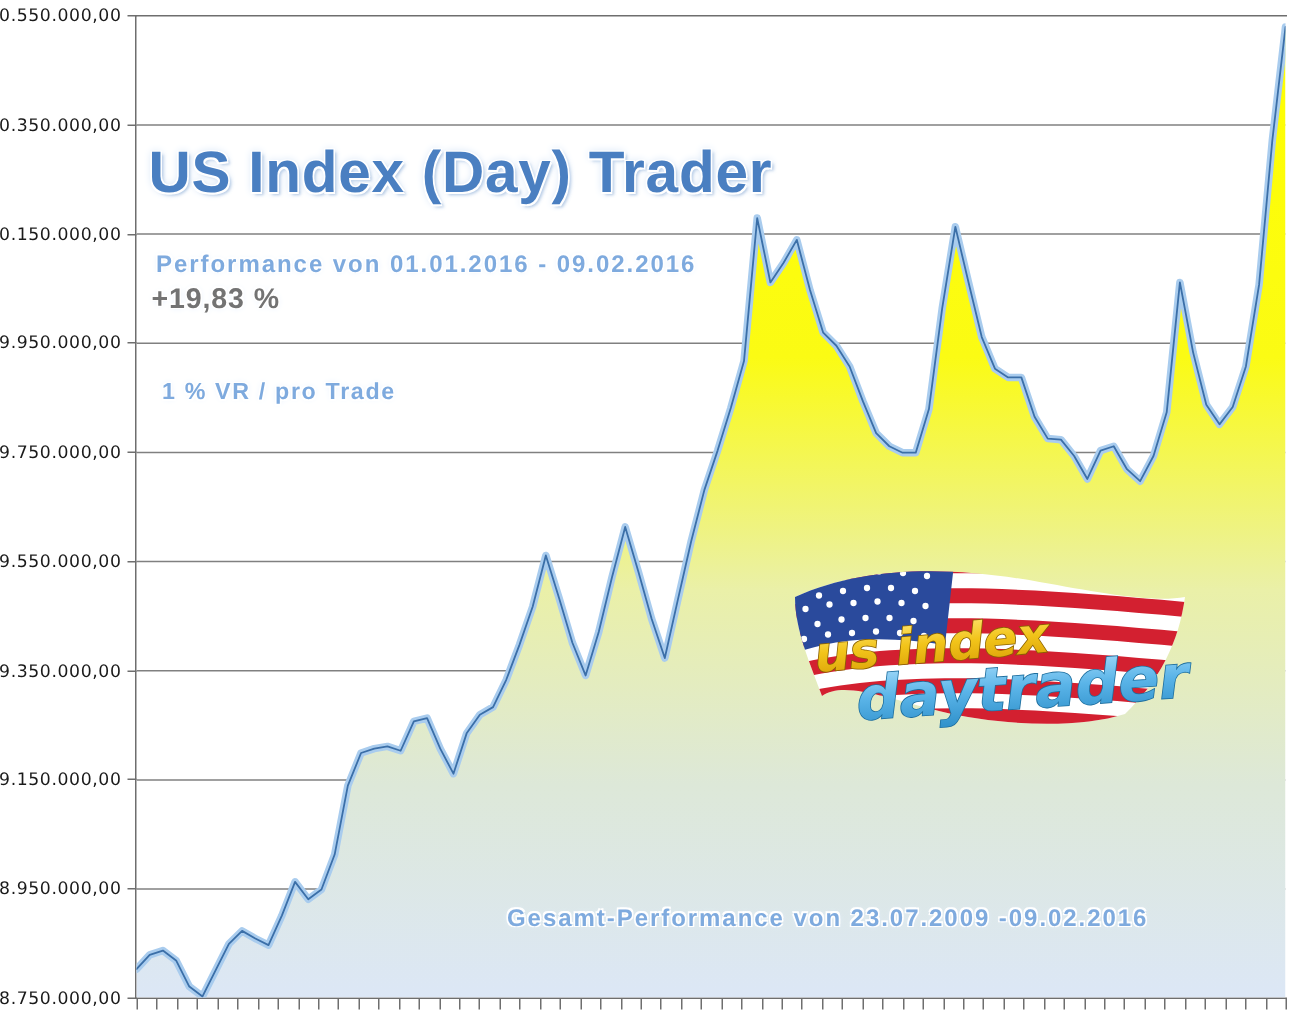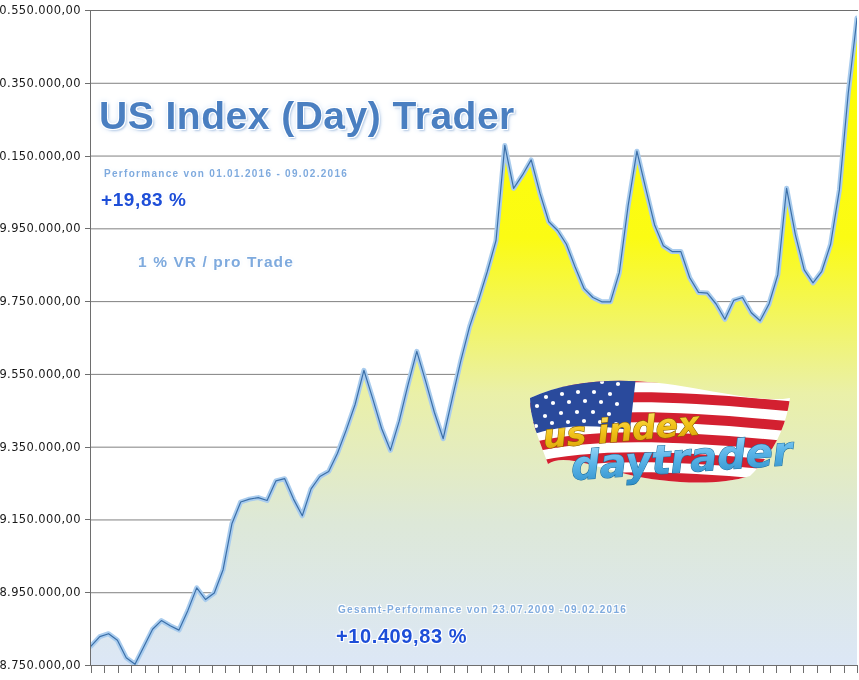--- a/index.html
+++ b/index.html
@@ -26,30 +26,30 @@
   .ytick{position:absolute;width:6px;height:1px;background:#6e6e6e;left:85px;}
 
   
   .ov{position:absolute;white-space:nowrap;}
 
   #title{left:99px;top:94px;font-size:39px;font-weight:bold;color:#4a7fc1;
          font-family:"Liberation Sans",sans-serif;letter-spacing:.5px;
          text-shadow:-1px -1px 0 #fff,1px -1px 0 #fff,-1px 1px 0 #fff,1px 1px 0 #fff,
                      0 0 6px #cfe0f5,2px 2px 2px rgba(110,150,200,.55);}
 
-  .lbl-light{font-size:10px;font-weight:bold;color:#7eaade;letter-spacing:1.3px;
+  .lbl-light{font-size:16px;font-weight:bold;color:#7eaade;letter-spacing:1.3px;
              text-shadow:-1px -1px 0 #fff,1px -1px 0 #fff,-1px 1px 0 #fff,1px 1px 0 #fff,
                          0 0 4px #e3eefb;}
-  .lbl-dark{font-size:19px;font-weight:bold;color:#1d4ed8;letter-spacing:.6px;
+  .lbl-dark{font-size:19px;font-weight:bold;color:#737373;letter-spacing:.6px;
             text-shadow:-1px -1px 0 #fff,1px -1px 0 #fff,-1px 1px 0 #fff,1px 1px 0 #fff,
                         0 0 4px #e3eefb;}
 
   #perf-label{left:104px;top:168px;}
   #perf-value{left:101px;top:189px;}
-  #vr-label   {left:108px;top:253px;font-size:15.5px;letter-spacing:1.1px;margin-left:30px;}
+  #vr-label   {left:108px;top:253px;font-size:15.5px;letter-spacing:1.1px;}
 
   #gesamt1-label{left:338px;top:543px;}
   #gesamt1-value{left:336px;top:565px;font-size:20px;}
   #gesamt2-label{left:338px;top:604px;}
   #gesamt2-value{left:336px;top:625px;font-size:20px;}
 
   
   #logo{position:absolute;left:518px;top:368px;width:330px;height:125px;}
   #logosvg{display:block;width:330px;height:125px;}
 </style>
@@ -175,21 +175,20 @@
       <div class="tick" style="left: 766px;"></div>
     </div>
 
   <div class="ov" id="title">US Index (Day) Trader</div>
 
   <div class="ov lbl-light" id="perf-label">Performance  von  01.01.2016 - 09.02.2016</div>
   <div class="ov lbl-dark" id="perf-value">+19,83 %</div>
   <div class="ov lbl-light" id="vr-label">1 % VR / pro Trade</div>
 
   <div class="ov lbl-light" id="gesamt2-label">Gesamt-Performance  von  23.07.2009 -09.02.2016</div>
-  <div class="ov lbl-dark" id="gesamt2-value">+10.409,83 %</div>
 
   <div id="logo">
     <svg id="logosvg" viewBox="0 0 330 125">
       <defs>
         <clipPath id="flagClip">
           <path d="M12,30 C60,8 120,10 175,20 C215,27 250,34 272,30
                    C268,60 255,86 232,108 C200,118 150,116 108,106
                    C72,97 44,86 30,96 C22,74 12,52 12,30 Z"></path>
         </clipPath>
         <linearGradient id="yGrad" x1="0" y1="0" x2="0" y2="1">

